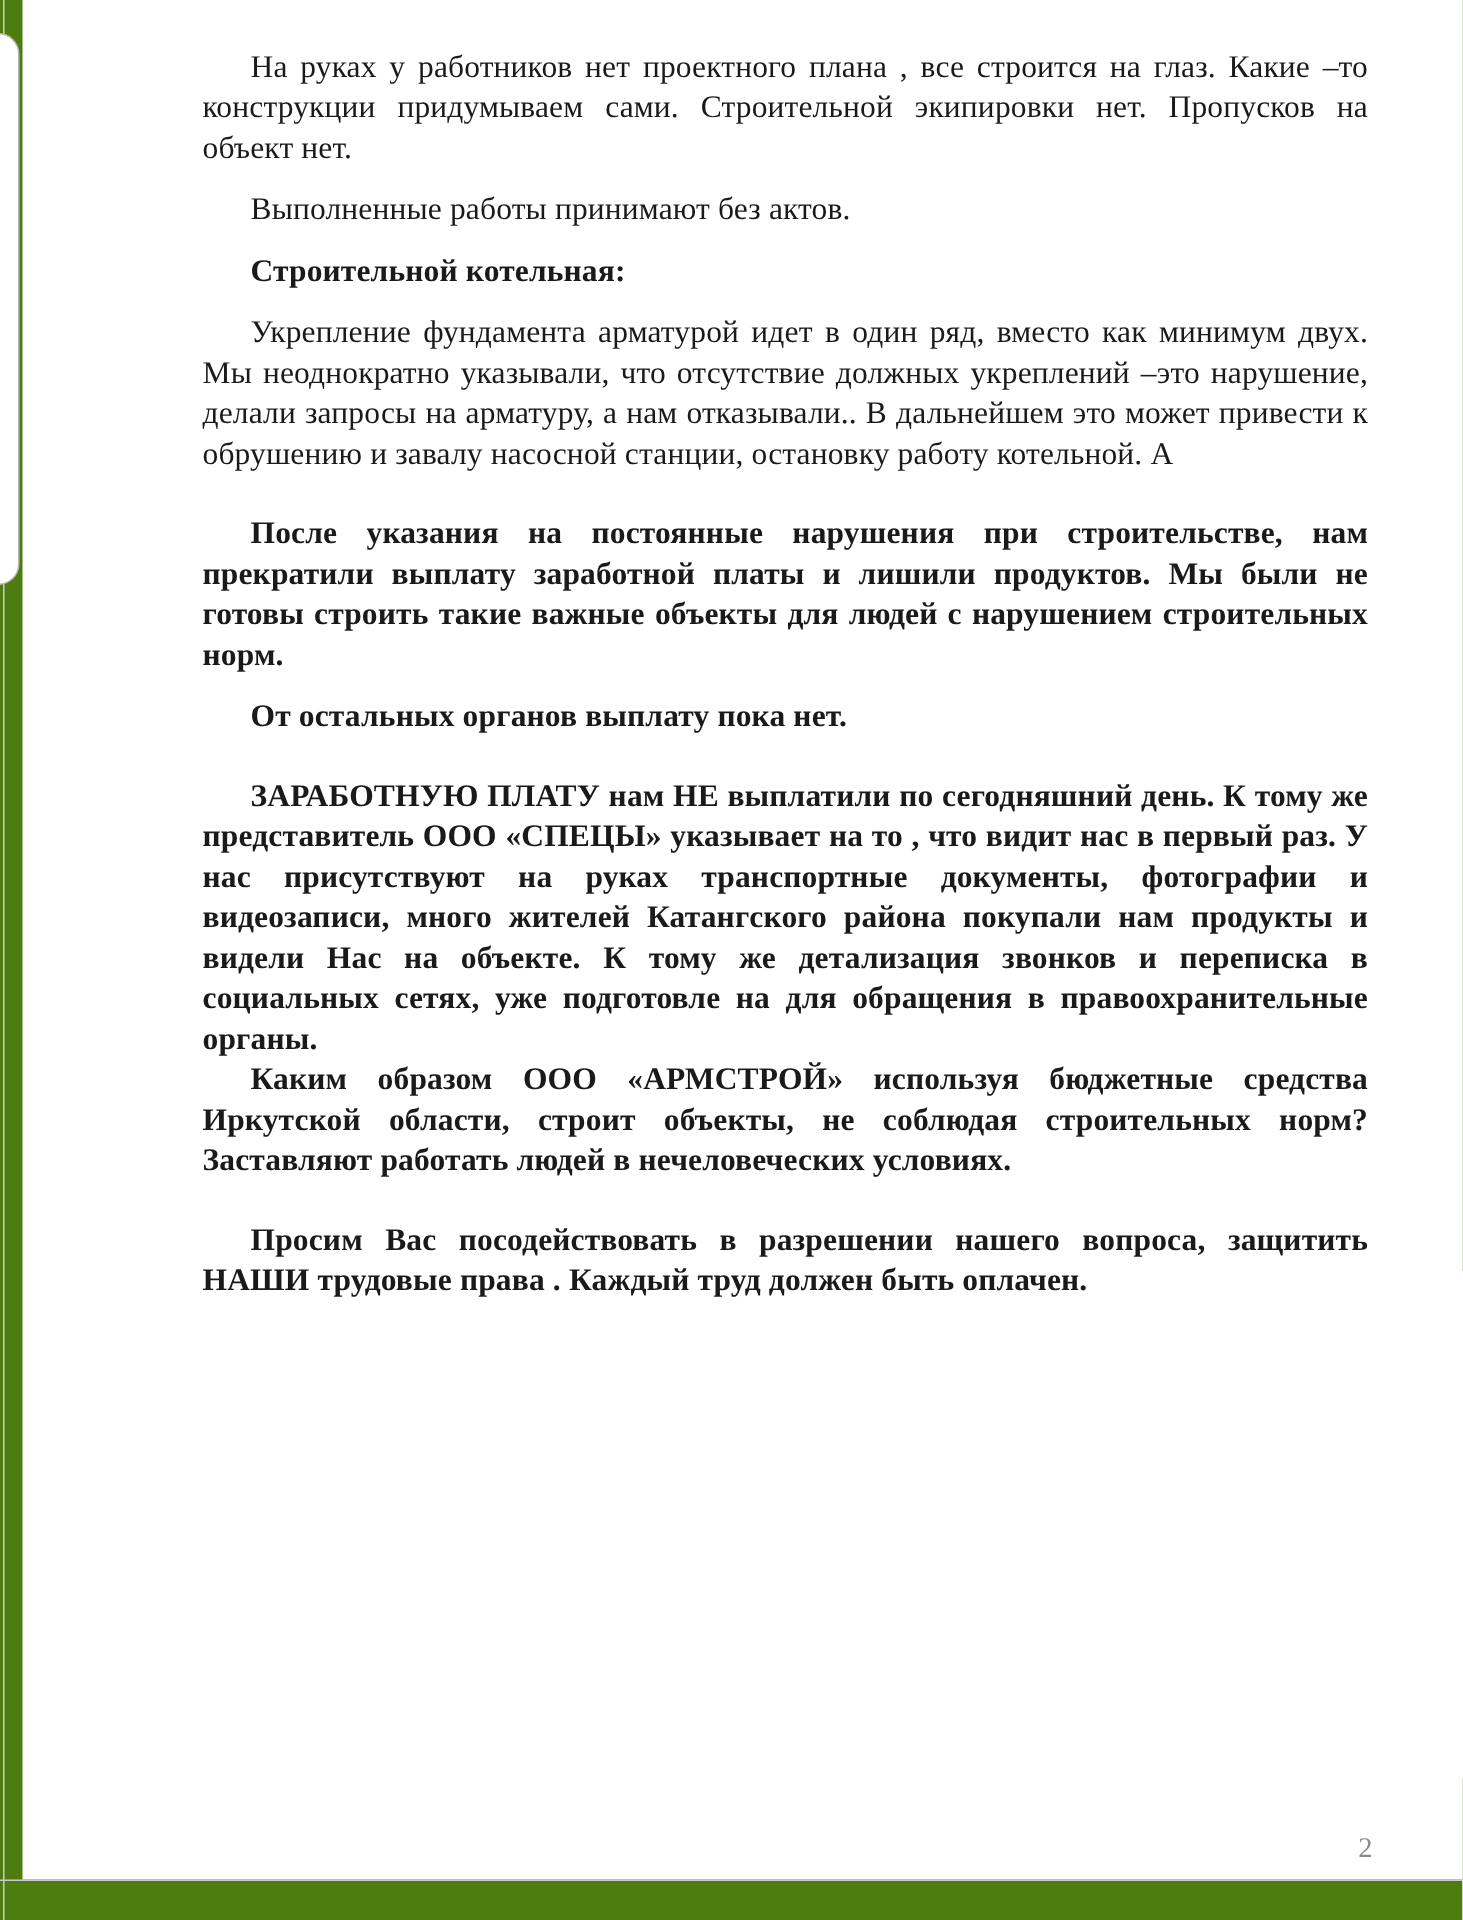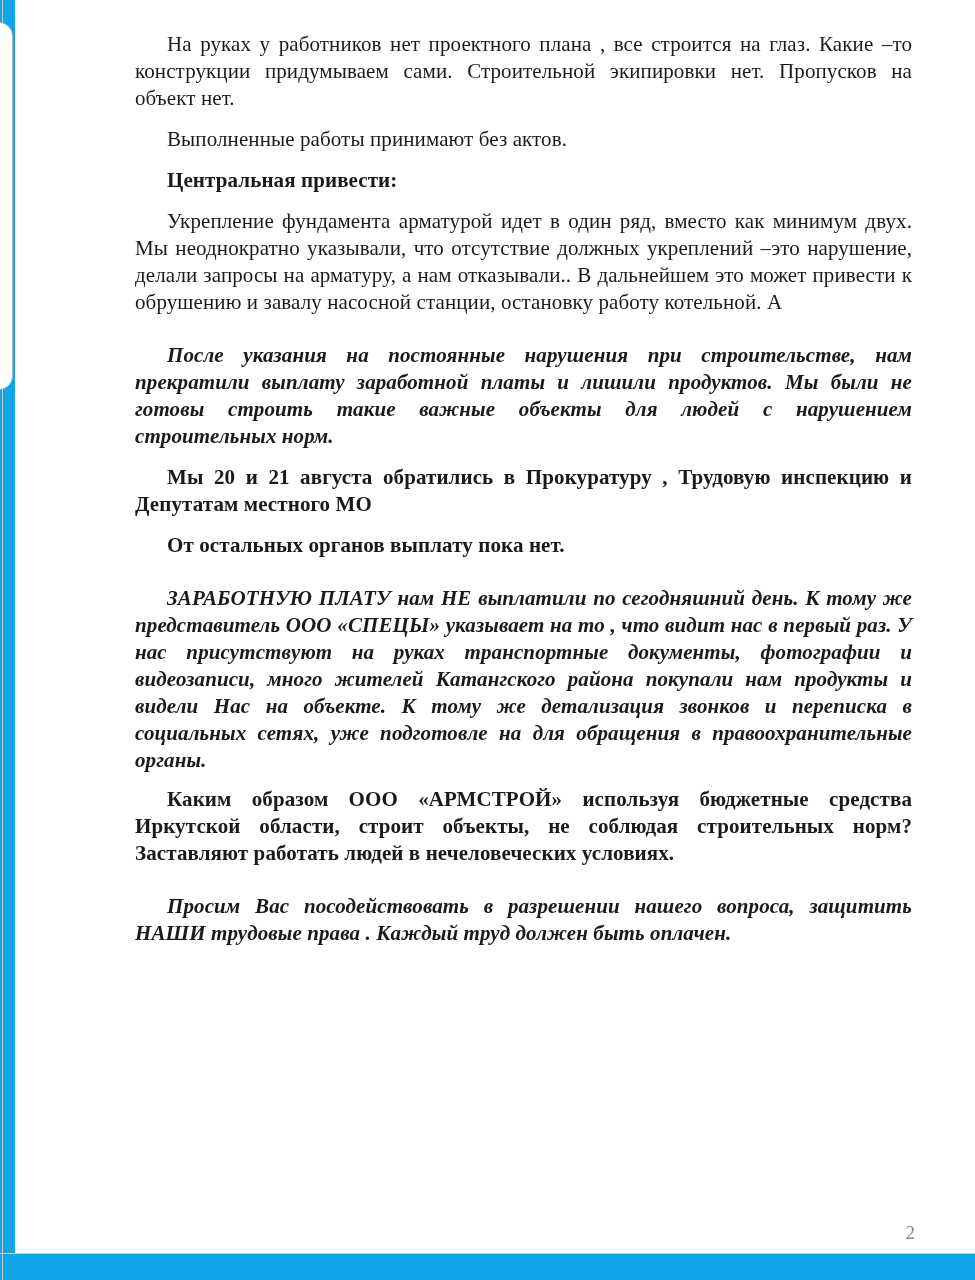--- a/index.html
+++ b/index.html
@@ -9,21 +9,21 @@
     height: 1280px;
     background: #ffffff;
     font-family: "Liberation Serif", serif;
     color: #1a1a1a;
     overflow: hidden;
   }
   .viewer {
     position: relative;
     width: 975px;
     height: 1280px;
-    background: #0ea5e9;
+    background: #4d7c0f;
   }
   .track-line {
     position: absolute;
     left: 2px;
     top: 0;
     width: 1px;
     height: 1280px;
     background: #c9c9c9;
   }
   .scroll-thumb {
@@ -54,22 +54,22 @@
   }
   p.para {
     margin: 14px 0 0 0;
     font-size: 21px;
     line-height: 27px;
     text-align: justify;
     text-indent: 32px;
     letter-spacing: 0.1px;
   }
   p.para.gap-first  { margin-top: 0; }
-  p.para.gap-none   { margin-top: 12px; }
-  p.para.gap-large  { margin-top: 26px; font-style: italic; }
+  p.para.gap-none   { margin-top: 0; }
+  p.para.gap-large  { margin-top: 26px; }
   p.para.regular { font-weight: 400; }
   p.para.bold    { font-weight: 700; }
   p.para.heading { font-weight: 700; text-align: left; }
   .page-number {
     position: absolute;
     right: 60px;
     top: 1222px;
     font-size: 19px;
     color: #8b8b8b;
     font-weight: 400;
@@ -91,24 +91,23 @@
   <div class="track-line"></div>
 
   <div class="scroll-thumb"></div>
 
   <div class="page">
 
     <div class="content">
 
     <p class="para regular gap-first">На  руках у работников нет проектного плана , все строится на глаз. Какие –то конструкции придумываем сами. Строительной экипировки нет. Пропусков на объект нет.</p>
         <p class="para regular gap-normal">Выполненные работы принимают без актов.</p>
-        <p class="para heading gap-normal">Центральная привести:</p>
+        <p class="para heading gap-normal">Строительной котельная:</p>
         <p class="para regular gap-normal">Укрепление фундамента арматурой идет в один ряд, вместо как минимум двух. Мы неоднократно указывали, что отсутствие должных укреплений –это нарушение, делали запросы на арматуру, а нам отказывали.. В дальнейшем это может привести к обрушению и завалу насосной станции, остановку работу котельной. А</p>
         <p class="para bold gap-large">После указания на постоянные  нарушения при строительстве, нам прекратили выплату заработной платы и лишили продуктов.  Мы были не готовы строить такие важные объекты для людей с нарушением строительных норм.</p>
-        <p class="para bold gap-normal">Мы 20 и 21 августа обратились в Прокуратуру , Трудовую инспекцию и Депутатам местного МО</p>
         <p class="para bold gap-normal">От остальных органов выплату пока нет.</p>
         <p class="para bold gap-large">ЗАРАБОТНУЮ ПЛАТУ нам НЕ выплатили по сегодняшний  день. К тому же представитель ООО «СПЕЦЫ» указывает на то , что видит нас в первый раз. У нас присутствуют на руках транспортные документы, фотографии и видеозаписи, много жителей Катангского района покупали нам продукты и видели Нас на объекте. К тому же детализация звонков и переписка в социальных сетях, уже подготовле на для обращения в правоохранительные органы.</p>
         <p class="para bold gap-none">Каким образом ООО «АРМСТРОЙ» используя бюджетные средства Иркутской области, строит объекты, не соблюдая строительных норм? Заставляют работать людей в нечеловеческих условиях.</p>
         <p class="para bold gap-large">Просим Вас посодействовать в разрешении нашего вопроса, защитить НАШИ трудовые права . Каждый труд должен быть оплачен.</p>
       </div>
 
     <div class="page-number">2</div>
   </div>
 
   <div class="page-bottom-line"></div>

